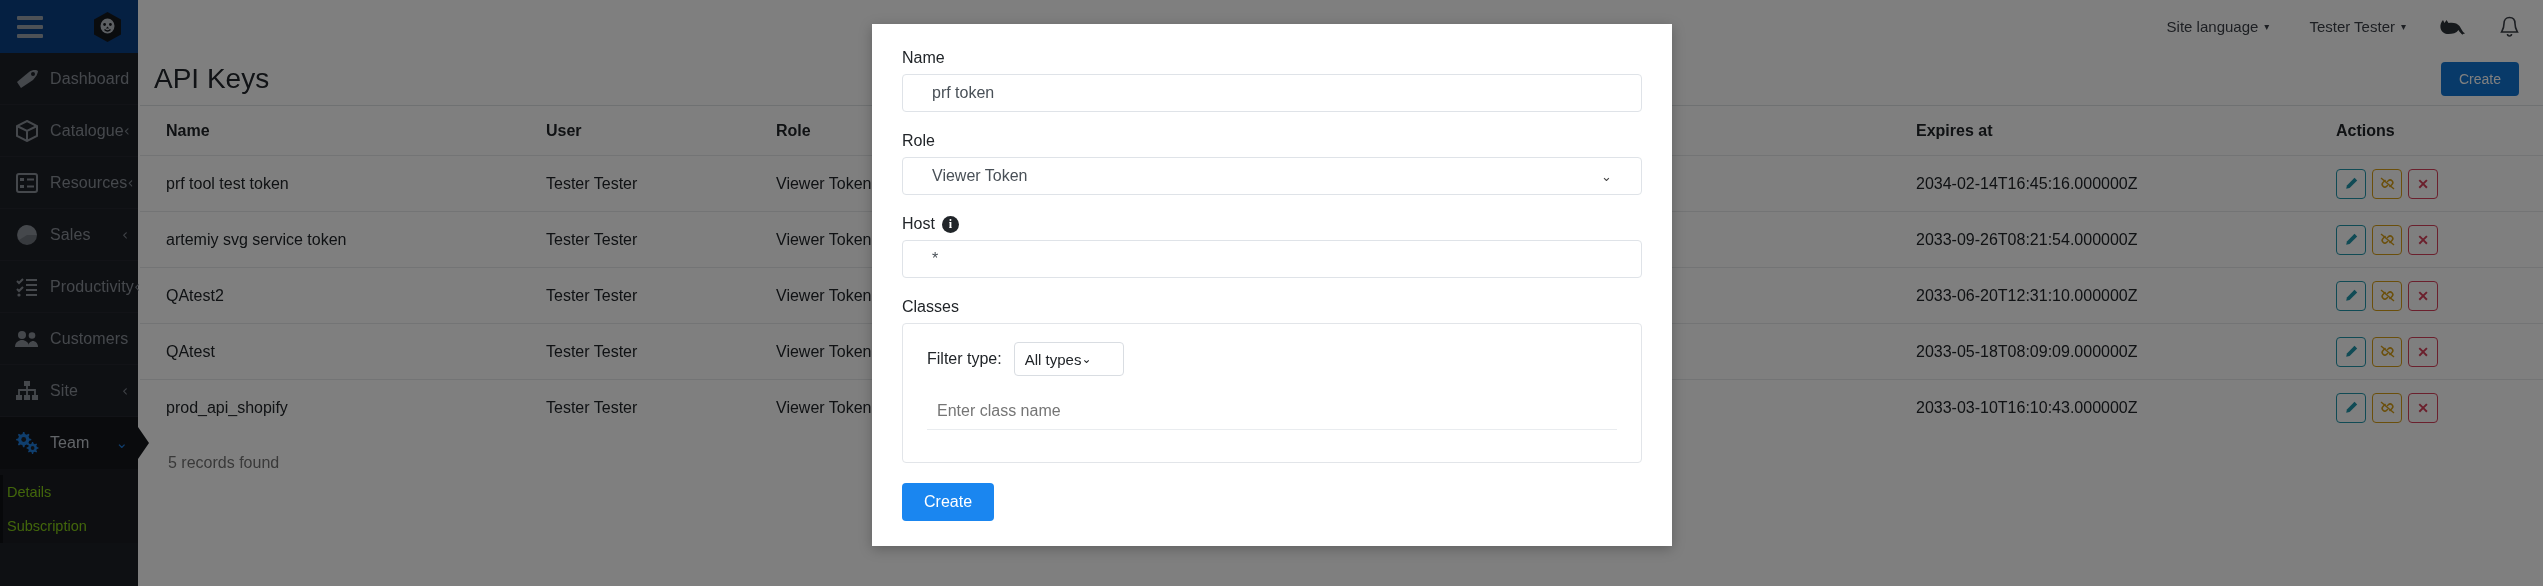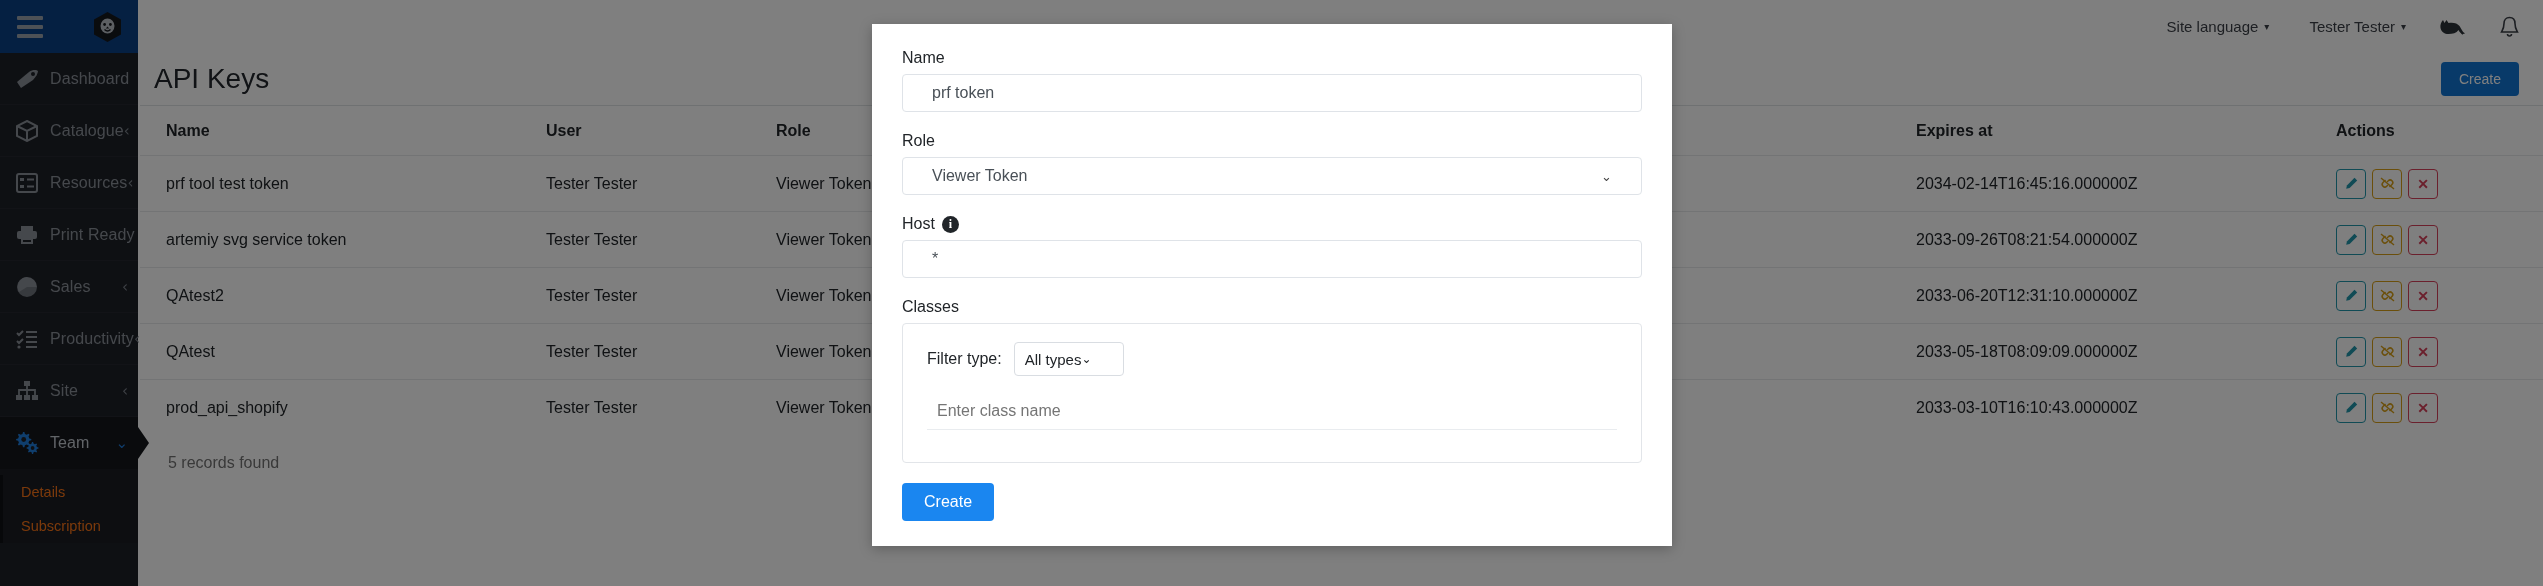--- a/index.html
+++ b/index.html
@@ -57,21 +57,21 @@
   .nav-item.active .caret { color: #1f7ddb; }
   .nav-item.active::after {
     content: ""; position: absolute; right: -11px; top: 10px;
     width: 0; height: 0;
     border-top: 16px solid transparent;
     border-bottom: 16px solid transparent;
     border-left: 11px solid #14161b;
   }
   .subnav-item {
     height: 34px; display: flex; align-items: center;
-    padding-left: 18px; color: #f97316; font-size: 14.5px;
+    padding-left: 4px; color: #84cc16; font-size: 14.5px;
     background: #1a1d23; cursor: pointer;
     border-left: 3px solid #0f1115;
   }
   .sub-wrap { background: #1a1d23; padding-top: 6px; }
 
   
   .main {
     position: absolute; left: 140px; top: 0;
     width: 2405px; height: 586px;
     background: #ffffff;
@@ -251,32 +251,20 @@
               <rect x="4" y="5" width="4" height="3" fill="#8b9199"></rect>
               <rect x="4" y="12" width="4" height="3" fill="#8b9199"></rect>
               <rect x="11" y="5.5" width="7" height="2" fill="#8b9199"></rect>
               <rect x="11" y="12.5" width="7" height="2" fill="#8b9199"></rect>
             </svg>
         </span>
         <span class="nav-label">Resources</span>
         <span class="caret">‹</span>
       </div>
 
-      <div class="nav-item">
-        <span class="nav-ico">
-          <svg width="22" height="20" viewBox="0 0 22 20">
-              <rect x="5" y="1" width="12" height="5" fill="#8b9199"></rect>
-              <rect x="1" y="6" width="20" height="8" rx="2" fill="#8b9199"></rect>
-              <rect x="5" y="13" width="12" height="6" fill="#8b9199"></rect>
-              <rect x="7" y="15" width="8" height="2" fill="#1d2027"></rect>
-            </svg>
-        </span>
-        <span class="nav-label">Print Ready</span>
-        <span class="caret"></span>
-      </div>
 
       <div class="nav-item">
         <span class="nav-ico">
           <svg width="22" height="22" viewBox="0 0 22 22">
               <path d="M11 11 L11 1 A10 10 0 0 1 21 11 Z" fill="#8b9199"></path>
               <path d="M11 11 L21 11 A10 10 0 1 1 11 1 Z" fill="#8b9199" opacity=".75"></path>
               <path d="M11 11 L11 1 A10 10 0 0 0 3 16 Z" fill="#8b9199"></path>
             </svg>
         </span>
         <span class="nav-label">Sales</span>
@@ -292,20 +280,32 @@
               <rect x="10" y="7" width="11" height="2" fill="#8b9199"></rect>
               <rect x="10" y="12" width="11" height="2" fill="#8b9199"></rect>
               <rect x="10" y="17" width="11" height="2" fill="#8b9199"></rect>
               <circle cx="3" cy="18" r="1.6" fill="#8b9199"></circle>
             </svg>
         </span>
         <span class="nav-label">Productivity</span>
         <span class="caret">‹</span>
       </div>
 
+      <div class="nav-item">
+        <span class="nav-ico">
+          <svg width="26" height="18" viewBox="0 0 26 18">
+              <circle cx="8" cy="5" r="4" fill="#8b9199"></circle>
+              <circle cx="18" cy="5.5" r="3.3" fill="#8b9199"></circle>
+              <path d="M1 17 c0-5 4-7 7-7 s7 2 7 7z" fill="#8b9199"></path>
+              <path d="M14 17 c0-4 3-6 5-6 s5 2 5 6z" fill="#8b9199"></path>
+            </svg>
+        </span>
+        <span class="nav-label">Customers</span>
+        <span class="caret"></span>
+      </div>
 
       <div class="nav-item">
         <span class="nav-ico">
           <svg width="24" height="20" viewBox="0 0 24 20">
               <rect x="9" y="0" width="6" height="5" fill="#8b9199"></rect>
               <rect x="1" y="14" width="6" height="5" fill="#8b9199"></rect>
               <rect x="9" y="14" width="6" height="5" fill="#8b9199"></rect>
               <rect x="17" y="14" width="6" height="5" fill="#8b9199"></rect>
               <path d="M12 5 v4 M4 14 v-5 h16 v5 M12 9 v5" stroke="#8b9199" stroke-width="1.8" fill="none"></path>
             </svg>

